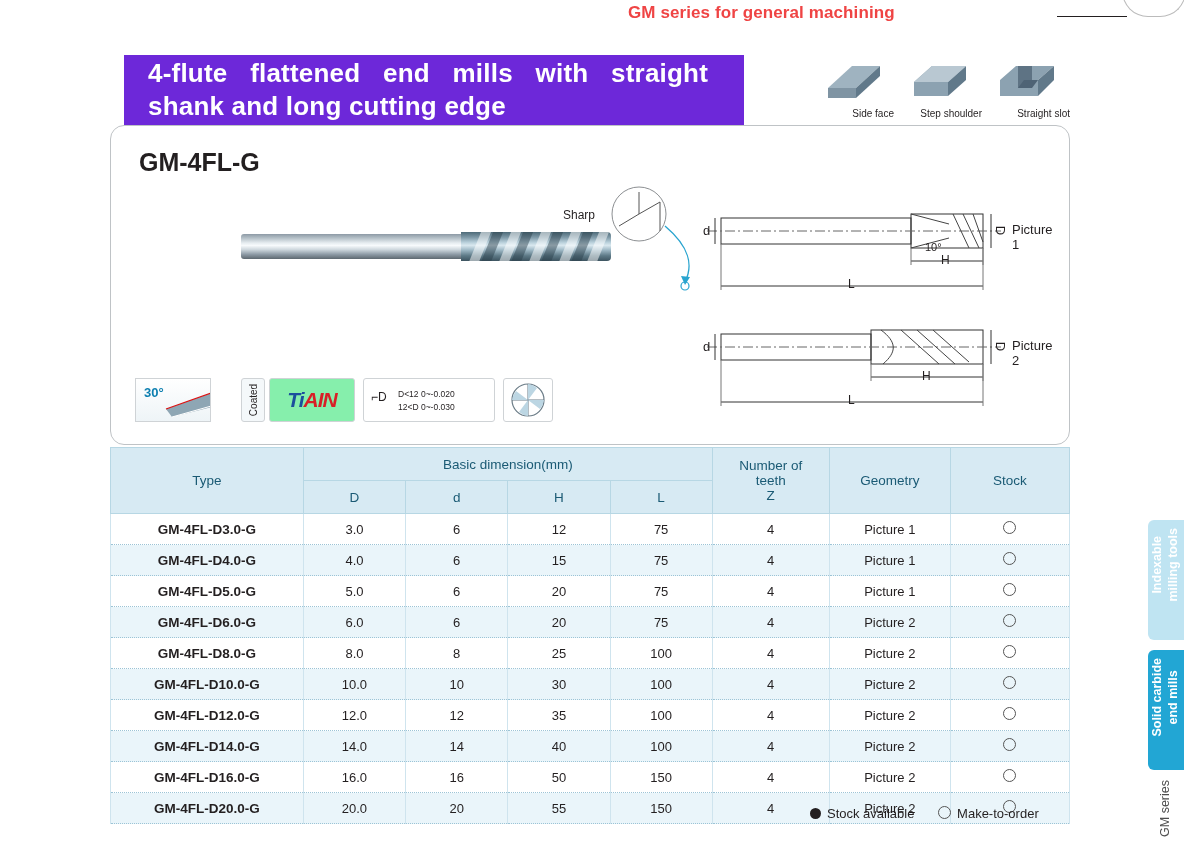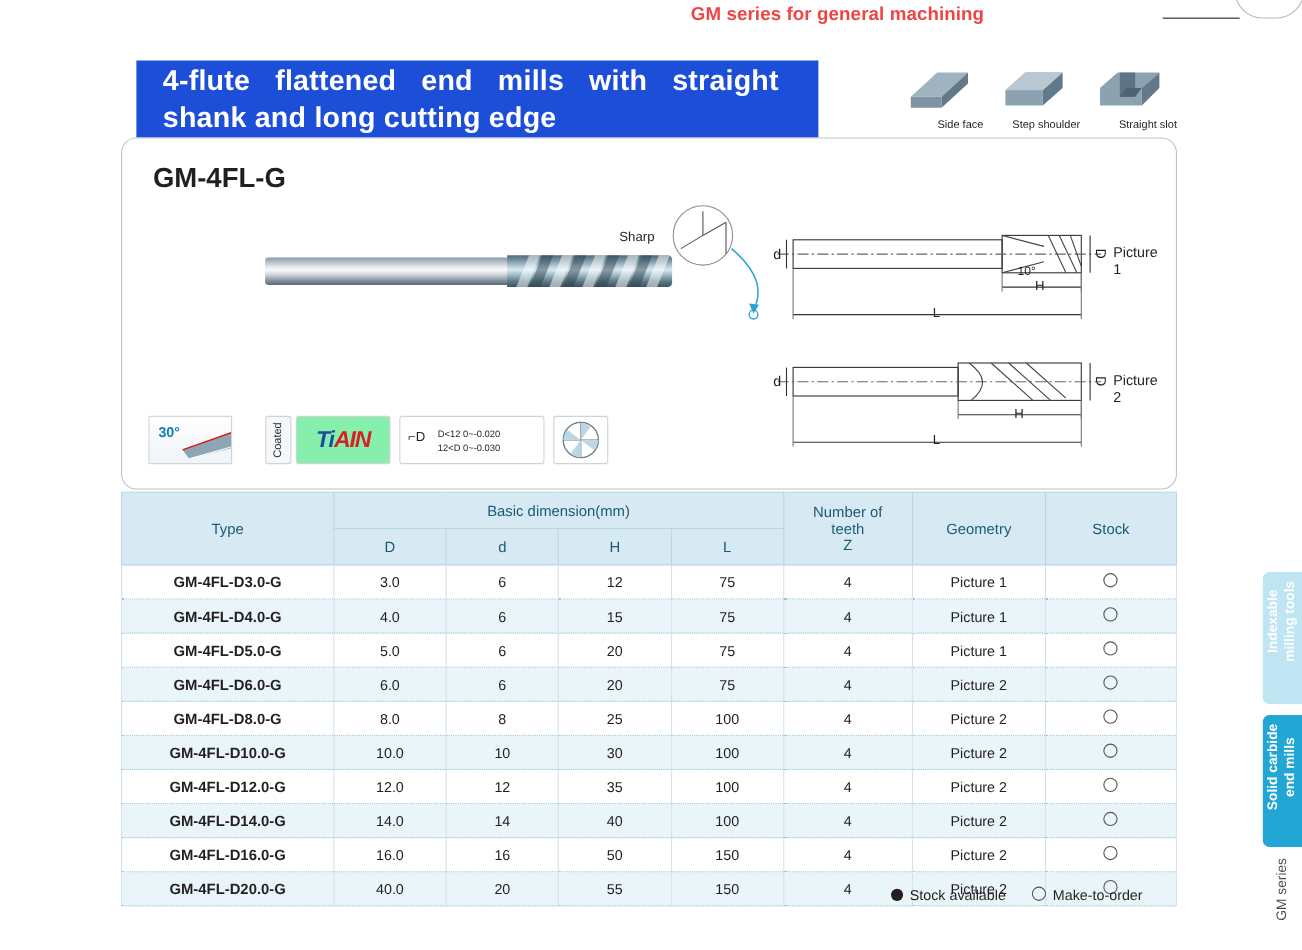--- a/index.html
+++ b/index.html
@@ -52,21 +52,21 @@
     background: #ffffff;
   }
 
   
   .title-banner {
     position: absolute;
     left: 124px;
     top: 55px;
     width: 620px;
     height: 70px;
-    background: #1d4ed8;
+    background: #6d28d9;
     display: flex;
     align-items: center;
     padding-left: 24px;
     box-sizing: border-box;
   }
   .title-banner .txt {
     color: #ffffff;
     font-size: 26px;
     font-weight: bold;
     line-height: 1.28;
@@ -688,21 +688,21 @@
         <td>16.0</td>
         <td>16</td>
         <td>50</td>
         <td>150</td>
         <td>4</td>
         <td>Picture 2</td>
         <td><span class="circ"></span></td>
       </tr>
       <tr>
         <td class="type">GM-4FL-D20.0-G</td>
-        <td>40.0</td>
+        <td>20.0</td>
         <td>20</td>
         <td>55</td>
         <td>150</td>
         <td>4</td>
         <td>Picture 2</td>
         <td><span class="circ"></span></td>
       </tr>
     </tbody>
 </table>
 

